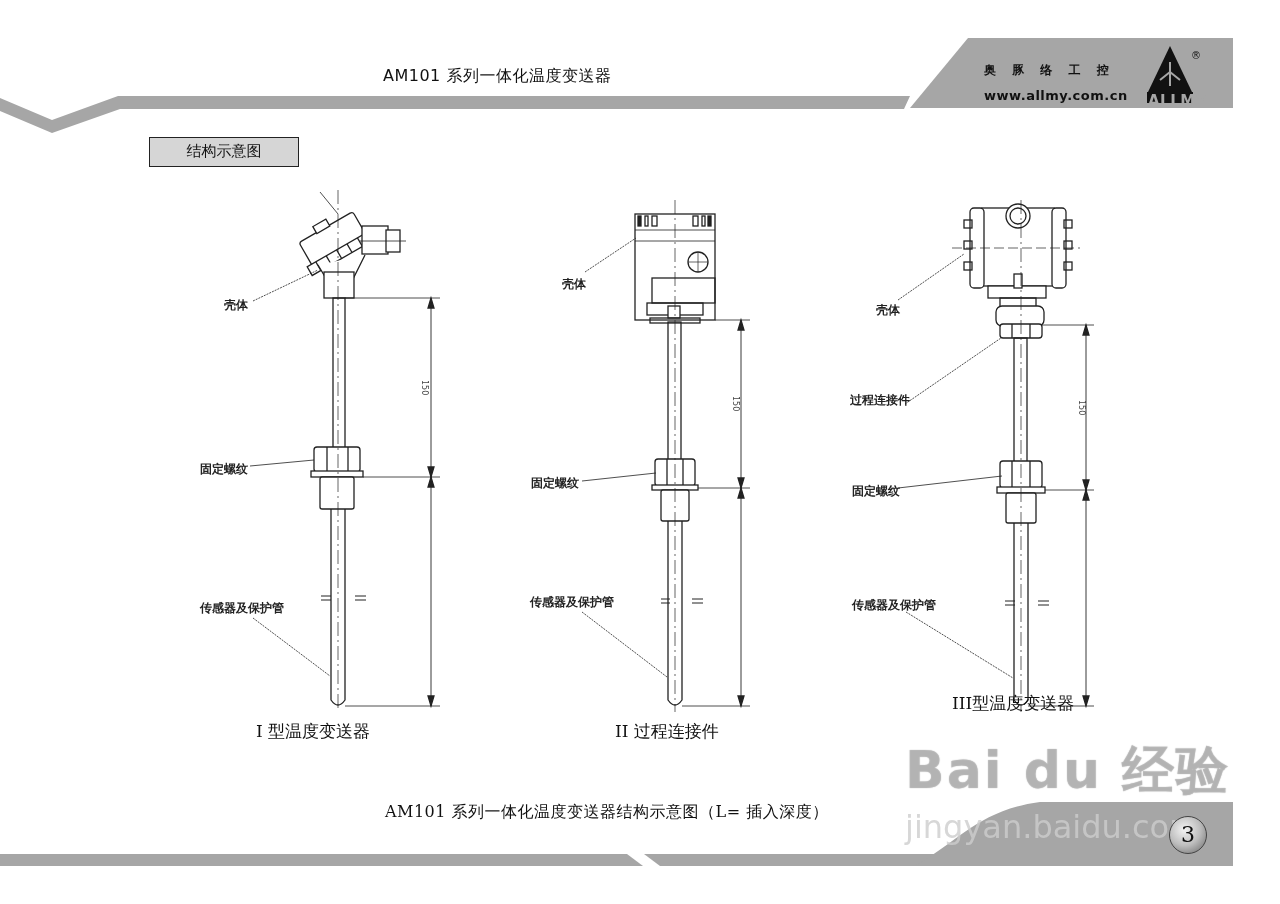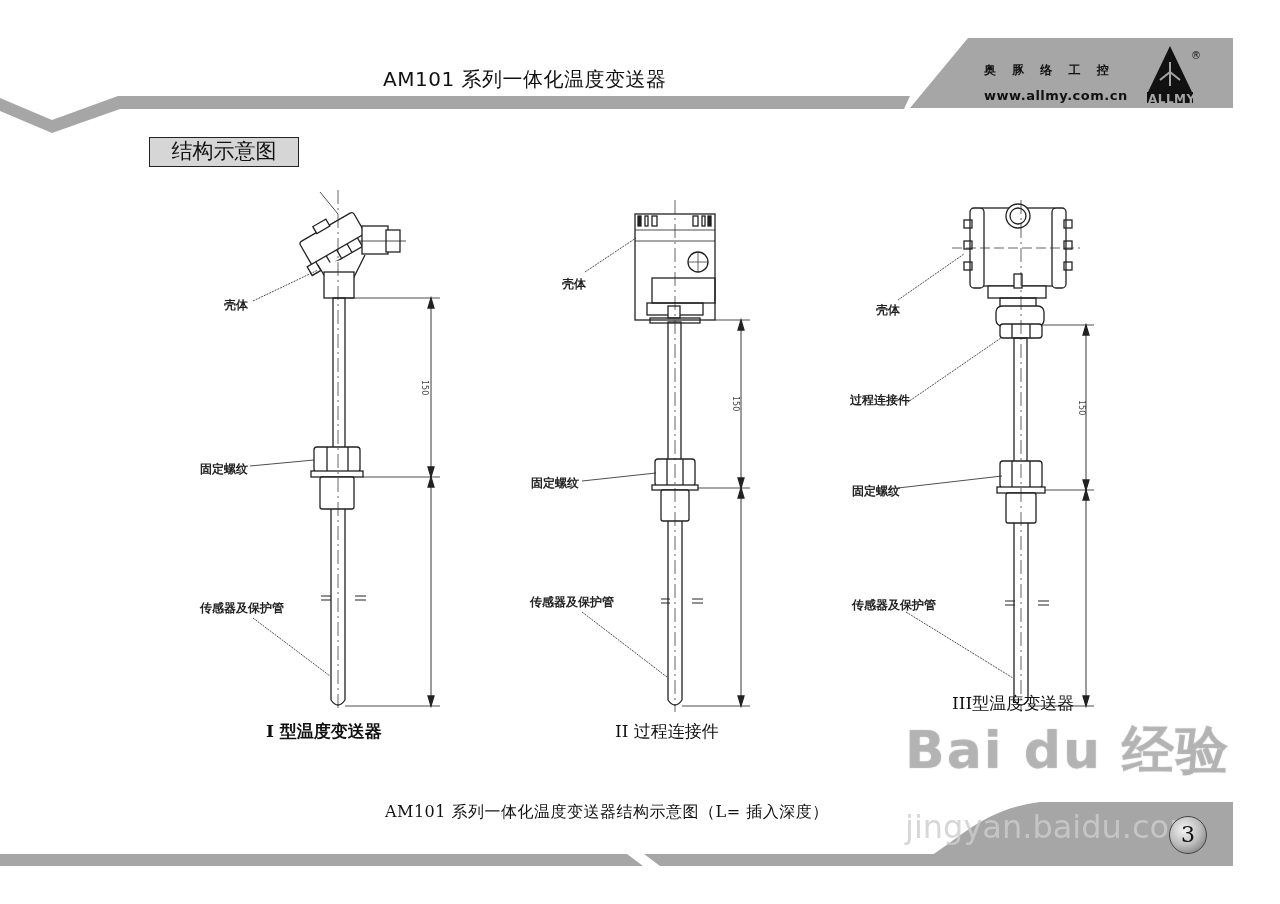--- a/index.html
+++ b/index.html
@@ -1,32 +1,32 @@
 <!DOCTYPE html>
 <html><head>
 <meta charset="utf-8">
 <style>
   html, body { margin: 0; padding: 0; background: #ffffff; }
   body { width: 1280px; height: 904px; position: relative; overflow: hidden;
          font-family: "DejaVu Sans", "Liberation Sans", sans-serif; color: #111; }
   .abs { position: absolute; }
-  .header-title { left: 383px; top: 66px; font-size: 20px; letter-spacing: 0.5px; color: #111; }
+  .header-title { left: 383px; top: 66px; font-size: 16px; letter-spacing: 0.5px; color: #111; }
   .section-box { left: 149px; top: 137px; width: 150px; height: 30px; background: #d6d6d6;
-                 border: 1.5px solid #222; box-sizing: border-box; font-size: 21px;
+                 border: 1.5px solid #222; box-sizing: border-box; font-size: 15px;
                  line-height: 27px; text-align: center; color: #111; }
   .brand-name { left: 984px; top: 62px; font-size: 12px; font-weight: bold; letter-spacing: 6px; color: #111; }
   .brand-url { left: 984px; top: 88px; font-size: 13px; font-weight: bold; color: #111; letter-spacing: 0.5px; }
-  .logo-text { left: 1148px; top: 92px; font-size: 12px; font-weight: bold; color: #111; letter-spacing: 0.5px; }
+  .logo-text { left: 1148px; top: 92px; font-size: 15px; font-weight: bold; color: #111; letter-spacing: 0.5px; }
   .logo-reg { left: 1191px; top: 50px; font-size: 10px; color: #111; }
   .label { font-size: 12px; font-weight: bold; color: #222; font-family: Liberation Serif, serif; white-space: nowrap; }
   .caption { font-size: 17px; font-family: "DejaVu Serif", "Liberation Serif", serif; color: #111; white-space: nowrap; }
   .main-caption { left: 385px; top: 763px; font-size: 16px; color: #111; white-space: nowrap;
                   font-family: "DejaVu Serif", "Liberation Serif", serif; letter-spacing: 0.5px; margin-top: 39px; }
   .dim-label { font-size: 8px; color: #444; transform: rotate(90deg); transform-origin: left top; }
-  .watermark { left: 905px; top: 716px; font-size: 52px; font-weight: bold; color: rgba(200,200,200,0.55);
+  .watermark { left: 905px; top: 736px; font-size: 52px; font-weight: bold; color: rgba(200,200,200,0.55);
                font-family: "DejaVu Sans", sans-serif; letter-spacing: 2px; white-space: nowrap;
                text-shadow: 0 0 1px #999; }
   .watermark-url { left: 905px; top: 808px; font-size: 32px; color: rgba(205,205,205,0.8);
                    font-family: "DejaVu Sans", sans-serif; white-space: nowrap; }
   .page-num { left: 1169px; top: 816px; width: 38px; height: 38px; border-radius: 50%;
               background: radial-gradient(circle at 40% 35%, #f4f4f4 0%, #bdbdbd 50%, #666 100%);
               border: 1px solid #444; box-sizing: border-box; text-align: center; line-height: 36px;
               font-size: 22px; font-family: "DejaVu Serif", serif; color: #111; }
 </style>
 </head>
@@ -198,21 +198,21 @@
 <div class="abs brand-url">www.allmy.com.cn</div>
 <div class="abs logo-reg">®</div>
 <div class="abs logo-text" style="color:#a6a6a6;">ALLMY</div>
 
 <div class="abs section-box">结构示意图</div>
 
 <div class="abs label" style="left:224px;top:297px;">壳体</div>
 <div class="abs label" style="left:200px;top:461px;">固定螺纹</div>
 <div class="abs label" style="left:200px;top:600px;">传感器及保护管</div>
 <div class="abs dim-label" style="left:429px;top:380px;">150</div>
-<div class="abs caption" style="left:266px;top:720px;font-weight:bold;">I 型温度变送器</div>
+<div class="abs caption" style="left:256px;top:720px;">I 型温度变送器</div>
 
 <div class="abs label" style="left:562px;top:276px;">壳体</div>
 <div class="abs label" style="left:531px;top:475px;">固定螺纹</div>
 <div class="abs label" style="left:530px;top:594px;">传感器及保护管</div>
 <div class="abs dim-label" style="left:740px;top:396px;">150</div>
 <div class="abs caption" style="left:615px;top:720px;">II 过程连接件</div>
 
 <div class="abs label" style="left:876px;top:302px;">壳体</div>
 <div class="abs label" style="left:850px;top:392px;">过程连接件</div>
 <div class="abs label" style="left:852px;top:483px;">固定螺纹</div>

